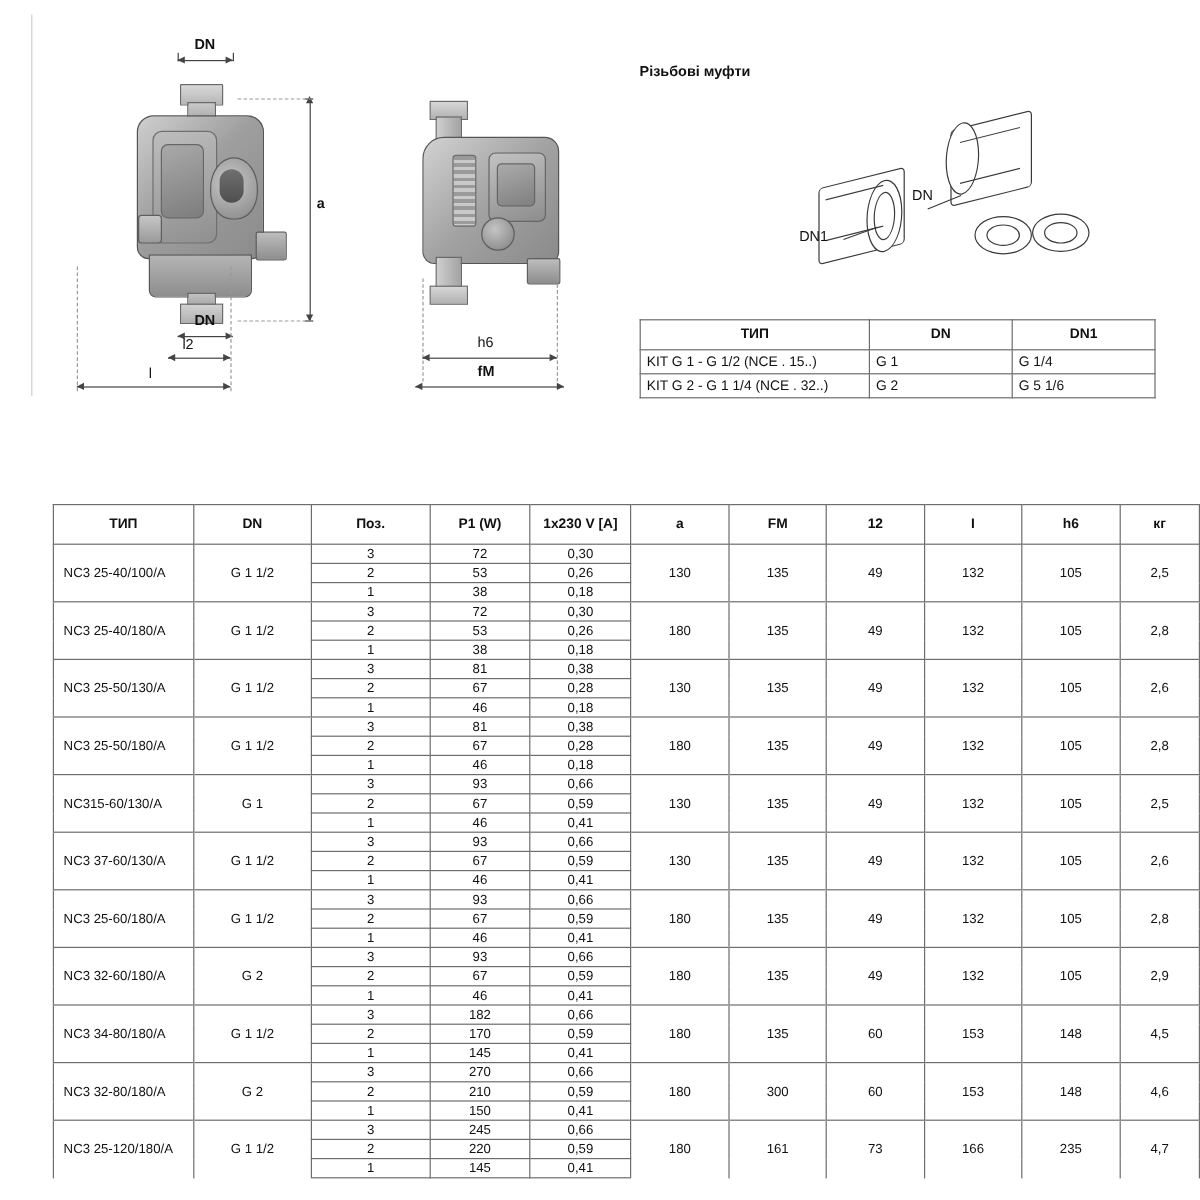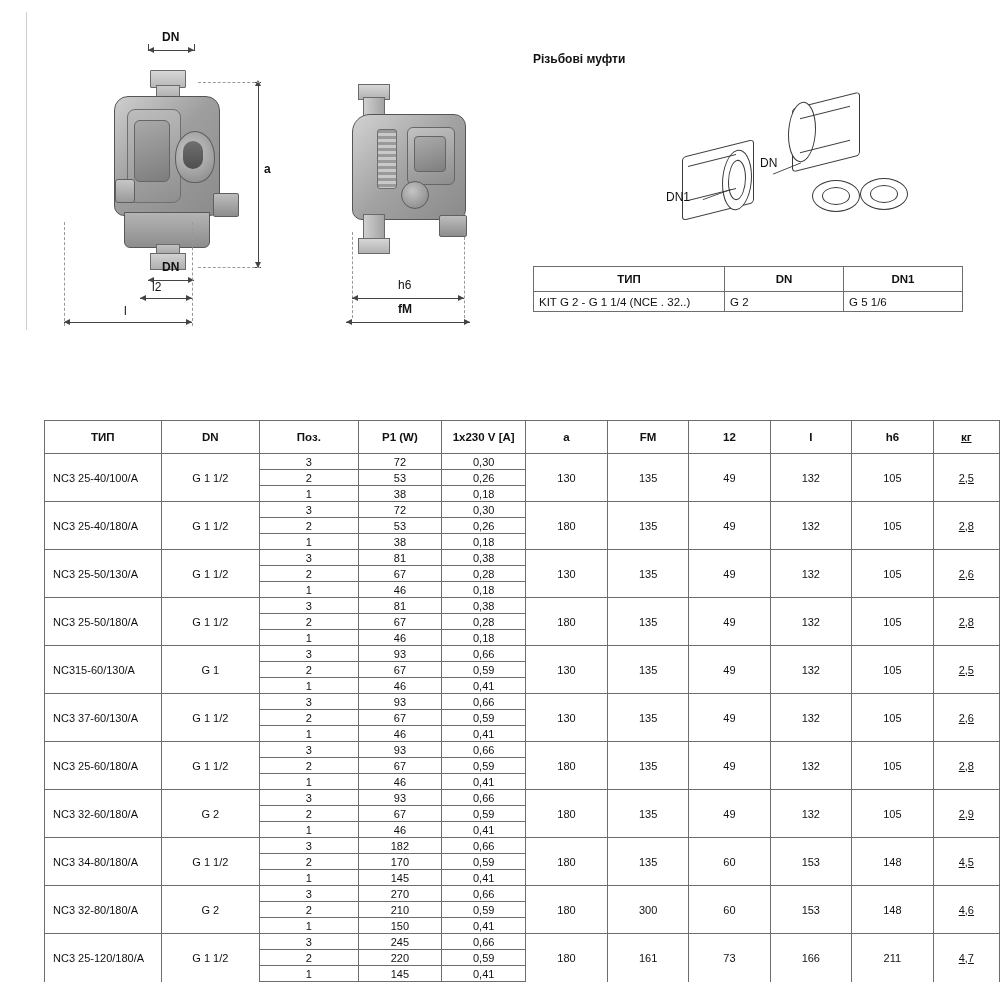--- a/index.html
+++ b/index.html
@@ -359,21 +359,21 @@
   .col-type  { width: 108px; }
   .col-dn    { width: 96px; }
   .col-pos   { width: 96px; }
   .col-p1    { width: 80px; margin-top: 32px; }
   .col-v     { width: 80px; }
   .col-a     { width: 78px; }
   .col-fm    { width: 78px; }
   .col-12    { width: 78px; }
   .col-l     { width: 78px; }
   .col-h6    { width: 78px; }
-  .col-kg    { width: 62px; text-decoration: underline; }
+  .col-kg    { width: 62px; }
 
   .section-title {
     position: absolute;
     left: 533px;
     top: 52px;
     font-size: 12px;
     font-weight: bold;
     color: #111;
   }
 </style>
@@ -492,20 +492,25 @@
 
   <table class="coupling-table">
     <thead>
       <tr>
         <th class="ct-c1">ТИП</th>
         <th class="ct-c2">DN</th>
         <th class="ct-c3">DN1</th>
       </tr>
     </thead>
     <tbody>
+      <tr>
+        <td class="ct-c1">KIT G 1 - G 1/2 (NCE . 15..)</td>
+        <td class="ct-c2">G 1</td>
+        <td class="ct-c3">G 1/4</td>
+      </tr>
       <tr>
         <td class="ct-c1">KIT G 2 - G 1 1/4 (NCE . 32..)</td>
         <td class="ct-c2">G 2</td>
         <td class="ct-c3">G 5 1/6</td>
       </tr>
     </tbody>
   </table>
 
   <table class="main-table">
     <thead>
@@ -757,21 +762,21 @@
         <tr class="grp-top">
           <td class="type col-type" rowspan="3">NC3 25-120/180/A</td>
           <td class="col-dn" rowspan="3">G 1 1/2</td>
           <td class="col-pos sub-sep">3</td>
           <td class="col-p1 sub-sep">245</td>
           <td class="col-v sub-sep">0,66</td>
           <td class="col-a" rowspan="3">180</td>
           <td class="col-fm" rowspan="3">161</td>
           <td class="col-12" rowspan="3">73</td>
           <td class="col-l" rowspan="3">166</td>
-          <td class="col-h6" rowspan="3">211</td>
+          <td class="col-h6" rowspan="3">235</td>
           <td class="col-kg" rowspan="3">4,7</td>
         </tr>
         <tr>
           <td class="col-pos sub-sep">2</td>
           <td class="col-p1 sub-sep">220</td>
           <td class="col-v sub-sep">0,59</td>
         </tr>
         <tr class="grp-bot">
           <td class="col-pos">1</td>
           <td class="col-p1">145</td>

